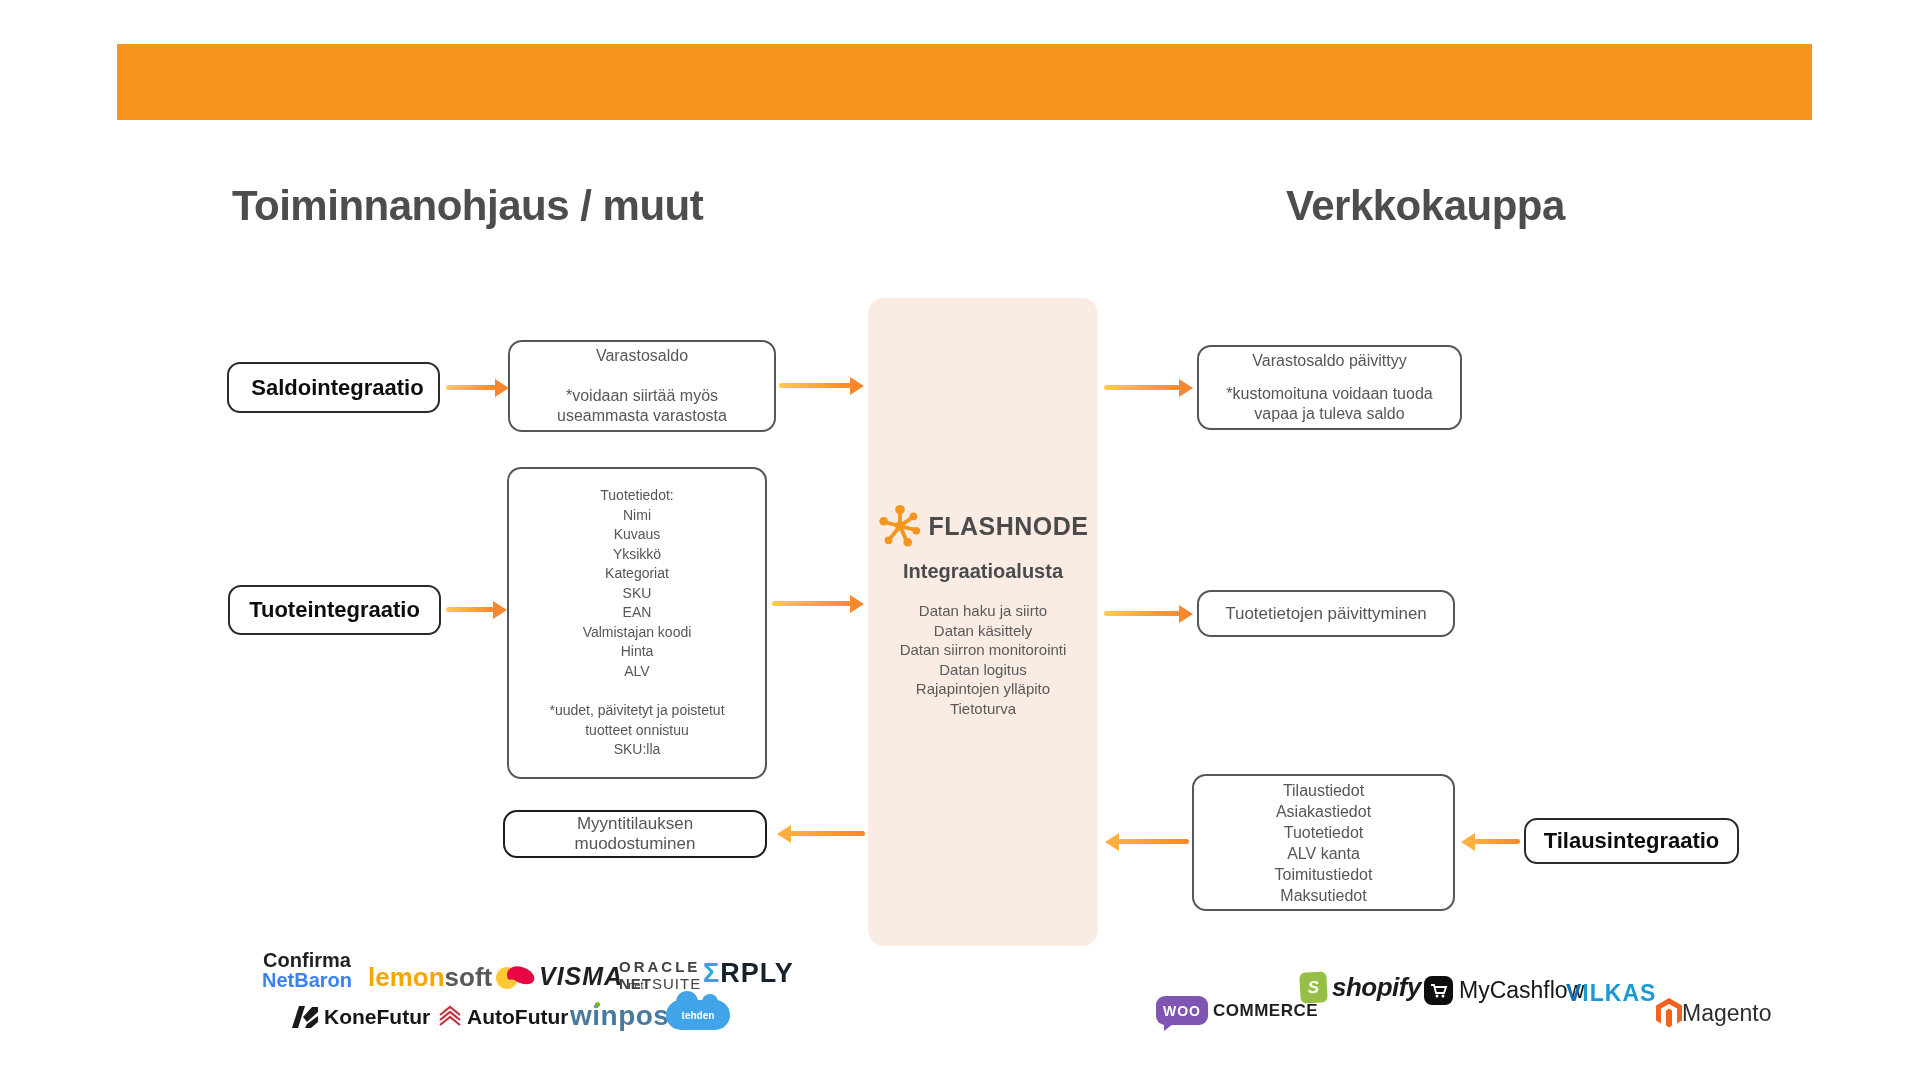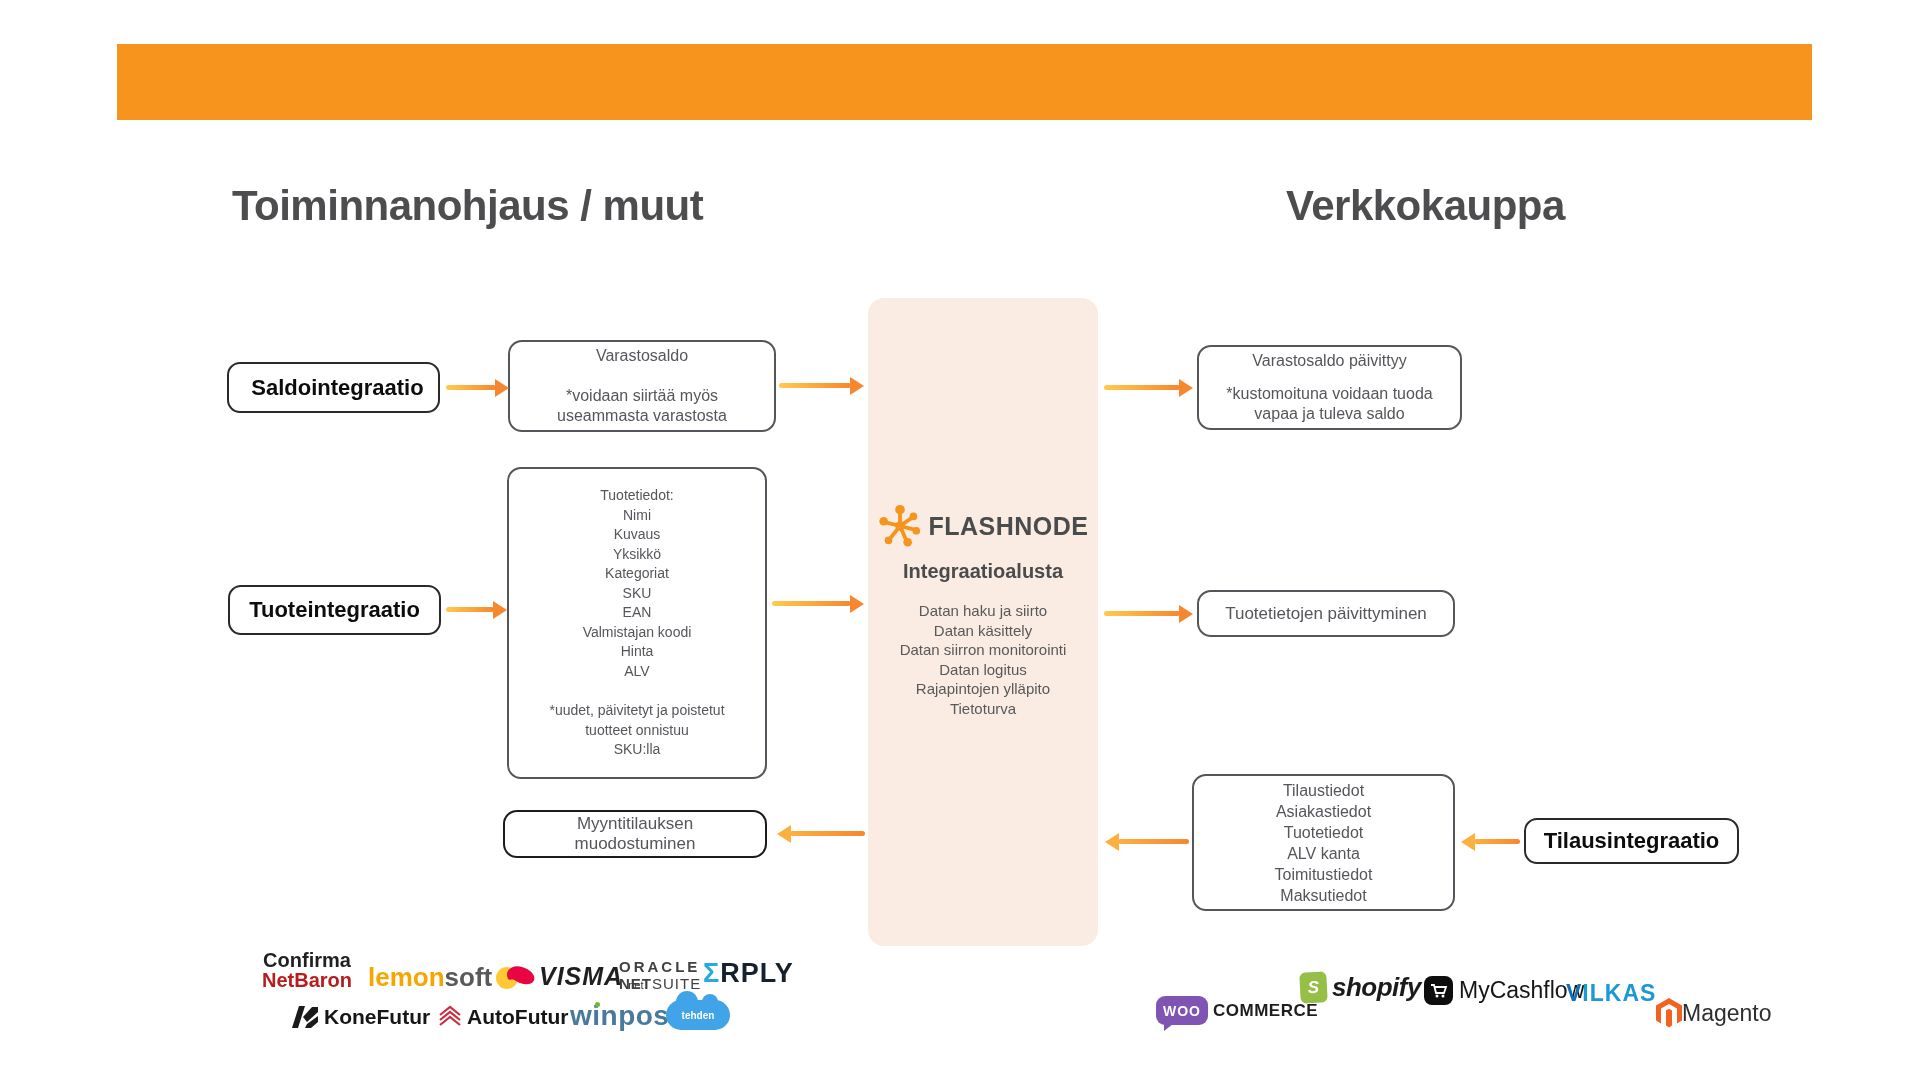--- a/index.html
+++ b/index.html
@@ -52,21 +52,21 @@
   #a5{left:1104px;top:385px;width:76px;}
   #a6{left:1104px;top:611px;width:76px;}
   #a7{left:1474px;top:839px;width:46px;}
   #a8{left:1118px;top:839px;width:71px;}
   #a9{left:790px;top:831px;width:75px;}
 
   
   .plogo{position:absolute;display:flex;align-items:center;white-space:nowrap;}
   .confirma{left:262px;top:950px;flex-direction:column;line-height:20px;font-size:20px;font-weight:800;}
   .confirma .l1{color:#231F20;text-align:right;}
-  .confirma .l2{color:#b91c1c;}
+  .confirma .l2{color:#3b82f6;}
   .lemonsoft{left:368px;top:962px;font-size:26px;font-weight:bold;}
   .lemonsoft .p1{color:#F7A600;}
   .lemonsoft .p2{color:#58595B;}
   .lemon-circle{width:22px;height:22px;border-radius:50%;background:#FFC933;margin-left:4px;}
   .visma{left:505px;top:962px;}
   .visma-name{font-size:25px;font-weight:800;color:#1F1F1F;letter-spacing:1px;font-style:italic;}
   .visma-net{font-size:11px;color:#3a3a3a;align-self:flex-end;margin-left:2px;}
   .oracle{left:619px;top:958px;flex-direction:column;align-items:flex-start;line-height:17px;}
   .oracle .l1{font-size:15px;letter-spacing:3px;color:#414042;font-weight:600;}
   .oracle .l2{font-size:15px;letter-spacing:1px;color:#414042;}

